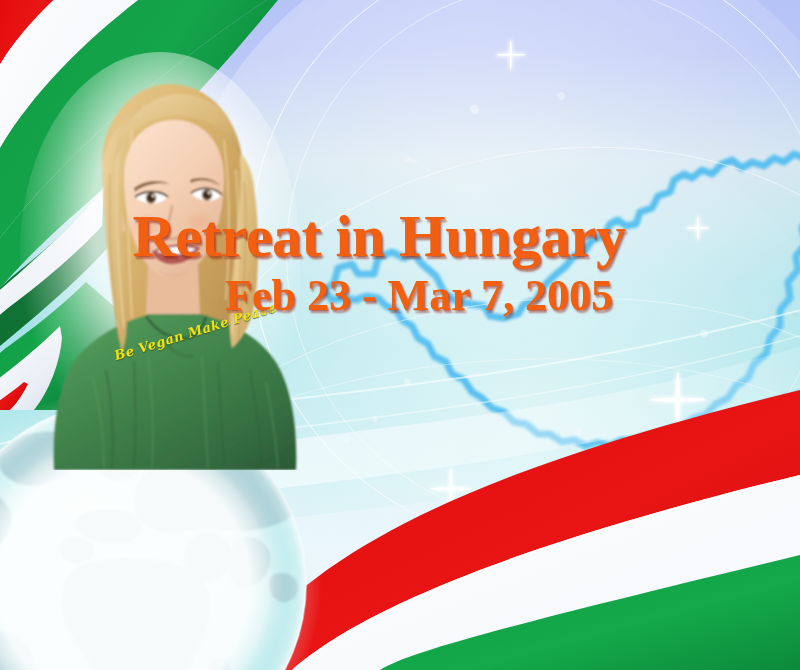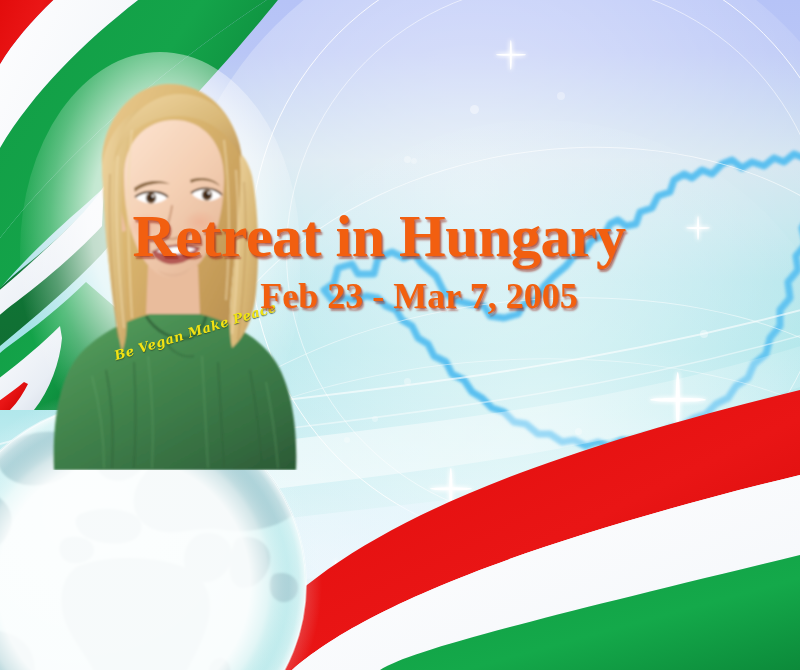--- a/index.html
+++ b/index.html
@@ -172,21 +172,21 @@
     font-weight: bold;
     letter-spacing: -0.5px;
     color: #f25f10;
     text-shadow: 2px 3px 2px rgba(150,25,10,0.50),
                  1px 1px 0 rgba(180,50,20,0.35);
     font-family: "Liberation Serif", "DejaVu Serif", serif;
   }
   .poster-dates {
     margin: 4px 0 0 0;
     padding: 0 20px 0 130px;
-    font-size: 36px;
+    font-size: 44px;
     line-height: 48px;
     font-weight: bold;
     color: #f2600f;
     text-shadow: 2px 3px 2px rgba(150,25,10,0.45),
                  1px 1px 0 rgba(180,50,20,0.30);
     font-family: "Liberation Serif", "DejaVu Serif", serif;
   }
   .shirt-slogan {
     position: absolute;
     left: 112px;

